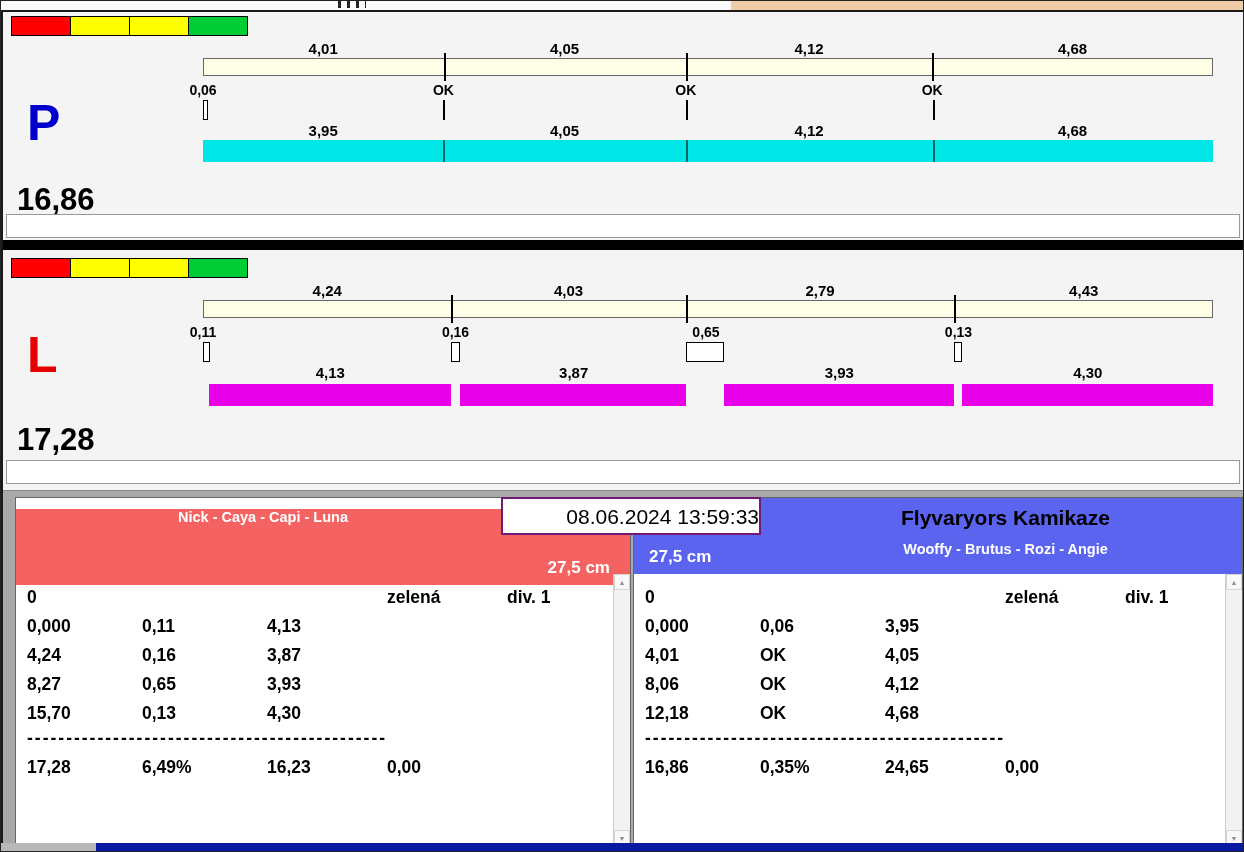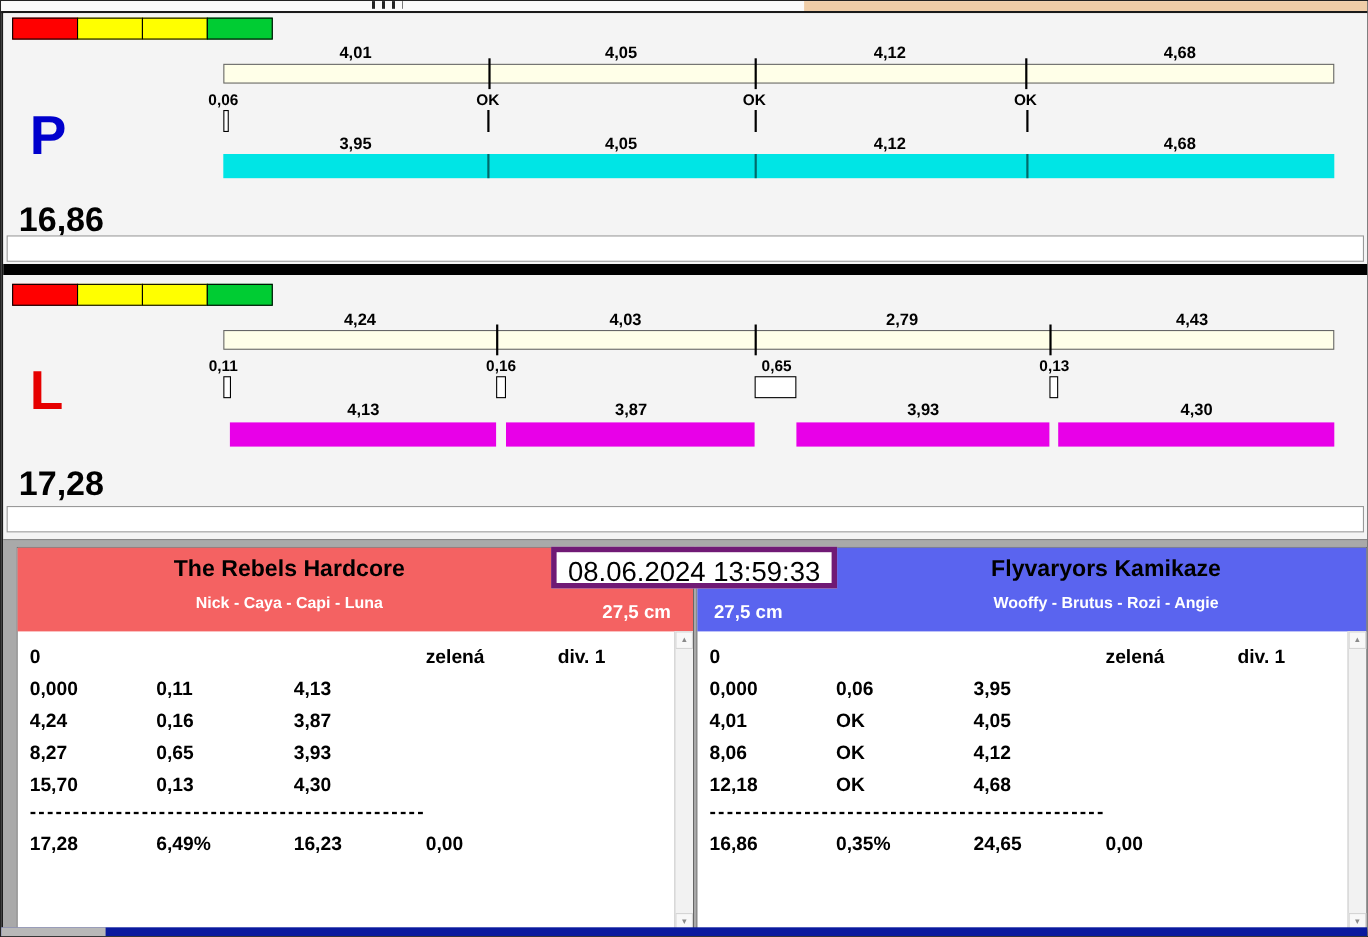--- a/index.html
+++ b/index.html
@@ -73,21 +73,21 @@
   .trw.sep { height: 25px; line-height: 20px; }
   .trw.sep span { grid-column: 1 / -1; letter-spacing: 2px; }
 
   .vscroll { position: absolute; top: 76px; right: 0; bottom: 0; width: 17px; background: #f2f2f2; border-left: 1px solid #ccc; }
   .sb { position: absolute; left: 0; width: 16px; height: 16px; text-align: center; font-size: 7px; line-height: 15px;
         color: #8a8a8a; background: #f8f8f8; border: 1px solid #d5d5d5; }
   .sb.up { top: 0; }
   .sb.down { bottom: 0; }
 
   .datetime { position: absolute; left: 498px; top: 6px; width: 260px; height: 38px; background: #fff;
-              border: 5px solid #701a75; font-size: 25px; text-align: center; line-height: 36px; color: #000; z-index: 5; }
+              border: 2px solid #701a75; font-size: 21px; text-align: right; line-height: 36px; color: #000; z-index: 5; }
 
   .taskbar { position: absolute; left: 0; bottom: 0; width: 100%; height: 8px; z-index: 6; }
   .tb-corner { position: absolute; left: 0; top: 0; width: 95px; height: 100%; background: #b8b8b8; display: block; }
 </style>
 </head>
 <body>
 
 <div class="screen">
 
   <div class="top-strip">
@@ -193,21 +193,20 @@
       </div>
       <div class="lane-letter" style="color: rgb(230, 0, 0);">L</div>
       <div class="lane-total">17,28</div>
       <div class="footer-strip"></div>
     </section>
 
     <div class="bottom-area">
 
       <div class="team-panel tp-left">
         <header class="thdr" style="background: rgb(244, 98, 98);">
-          <div class="tname">The Rebels Hardcore</div>
           <div class="tdogs">Nick - Caya - Capi - Luna</div>
           <span class="theight">27,5 cm</span>
         </header>
         <div class="tbody">
           <div class="trw">
             <span>0</span>
             <span></span>
             <span></span>
             <span>zelená</span>
             <span>div. 1</span>

